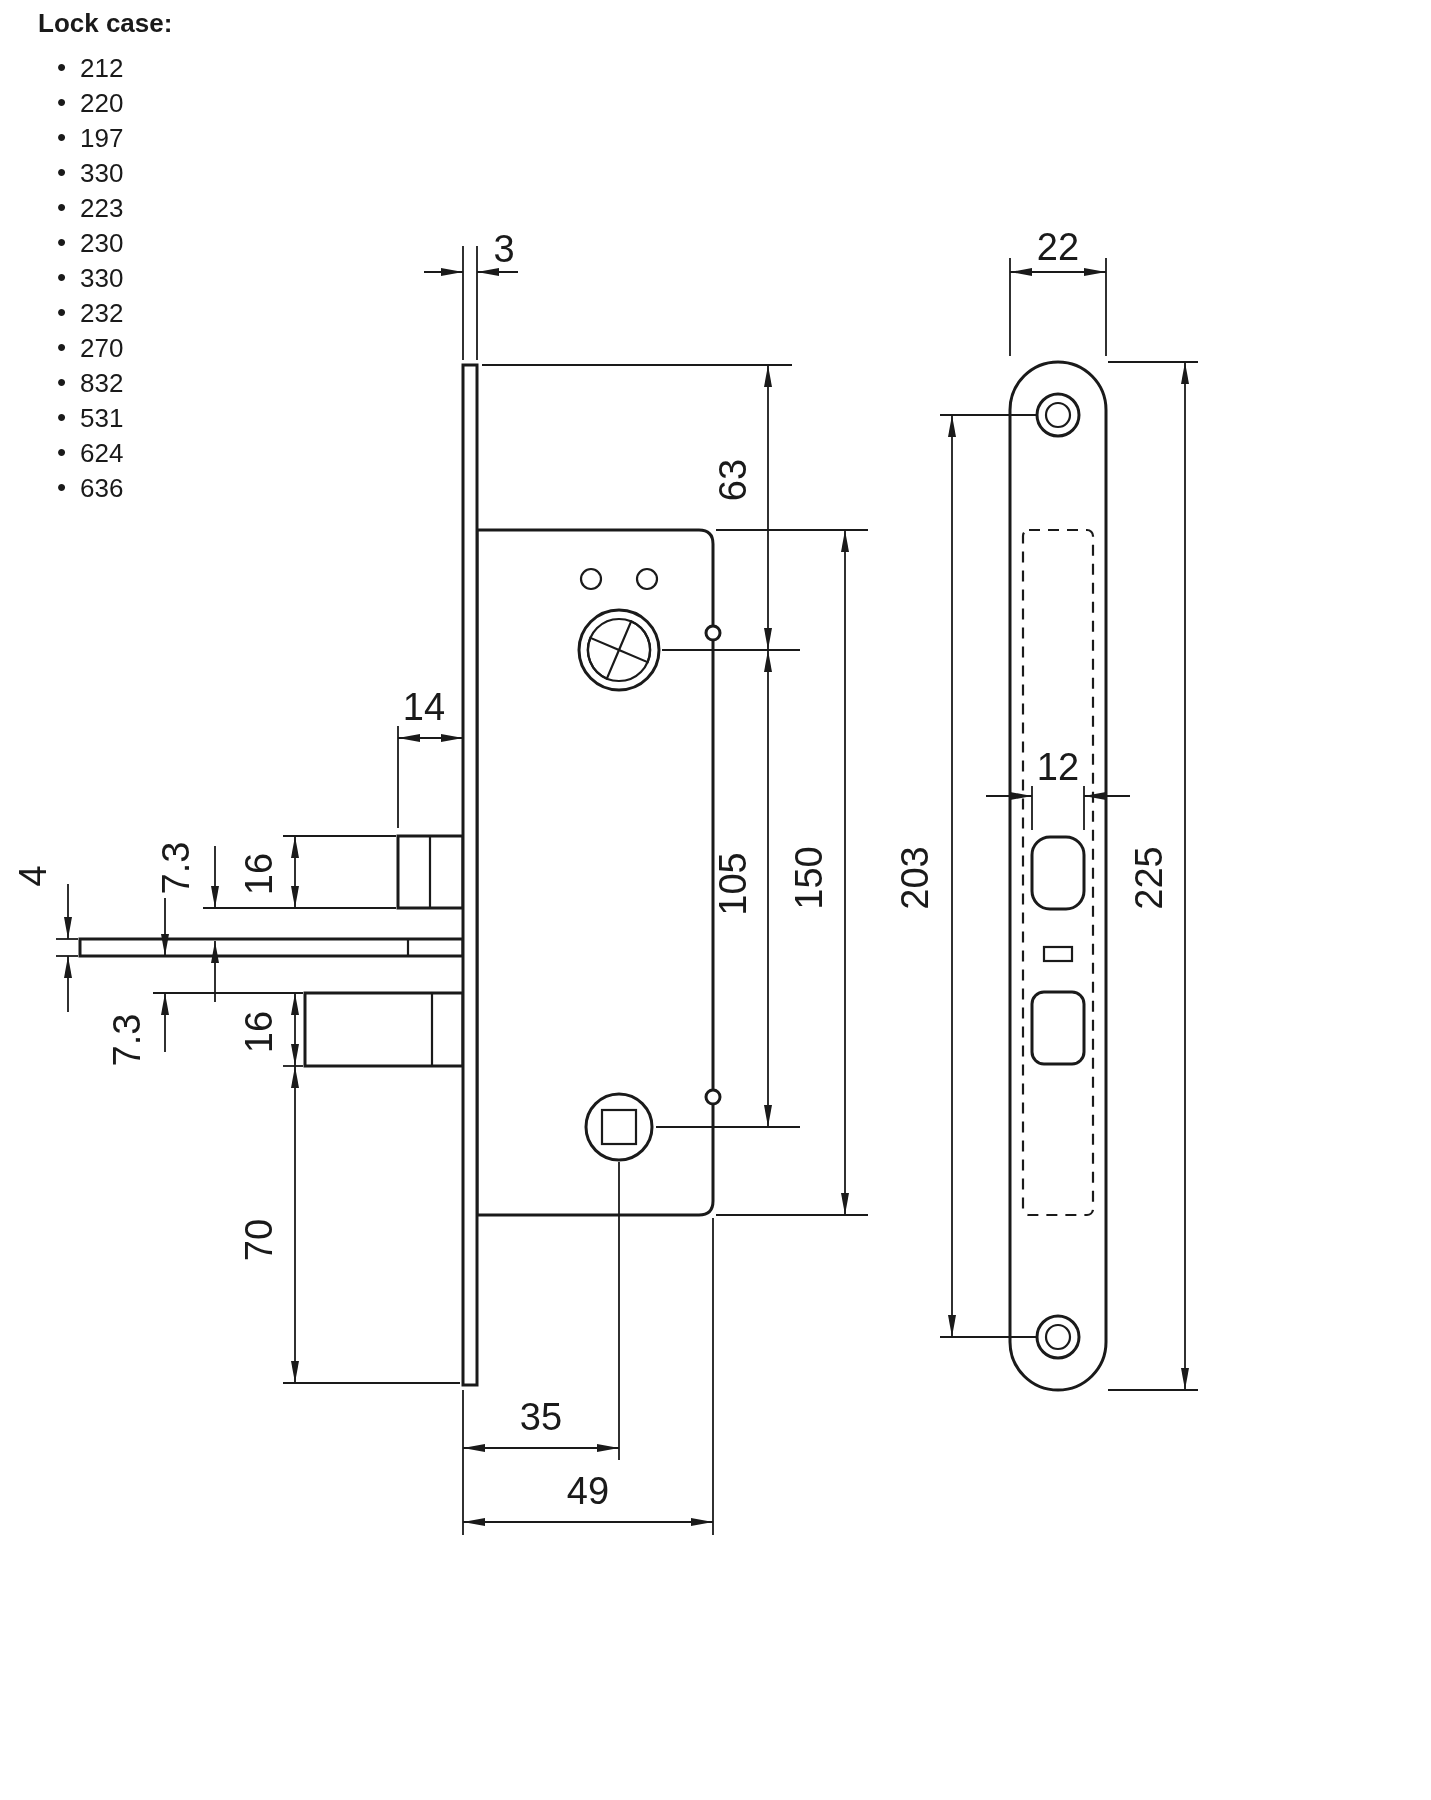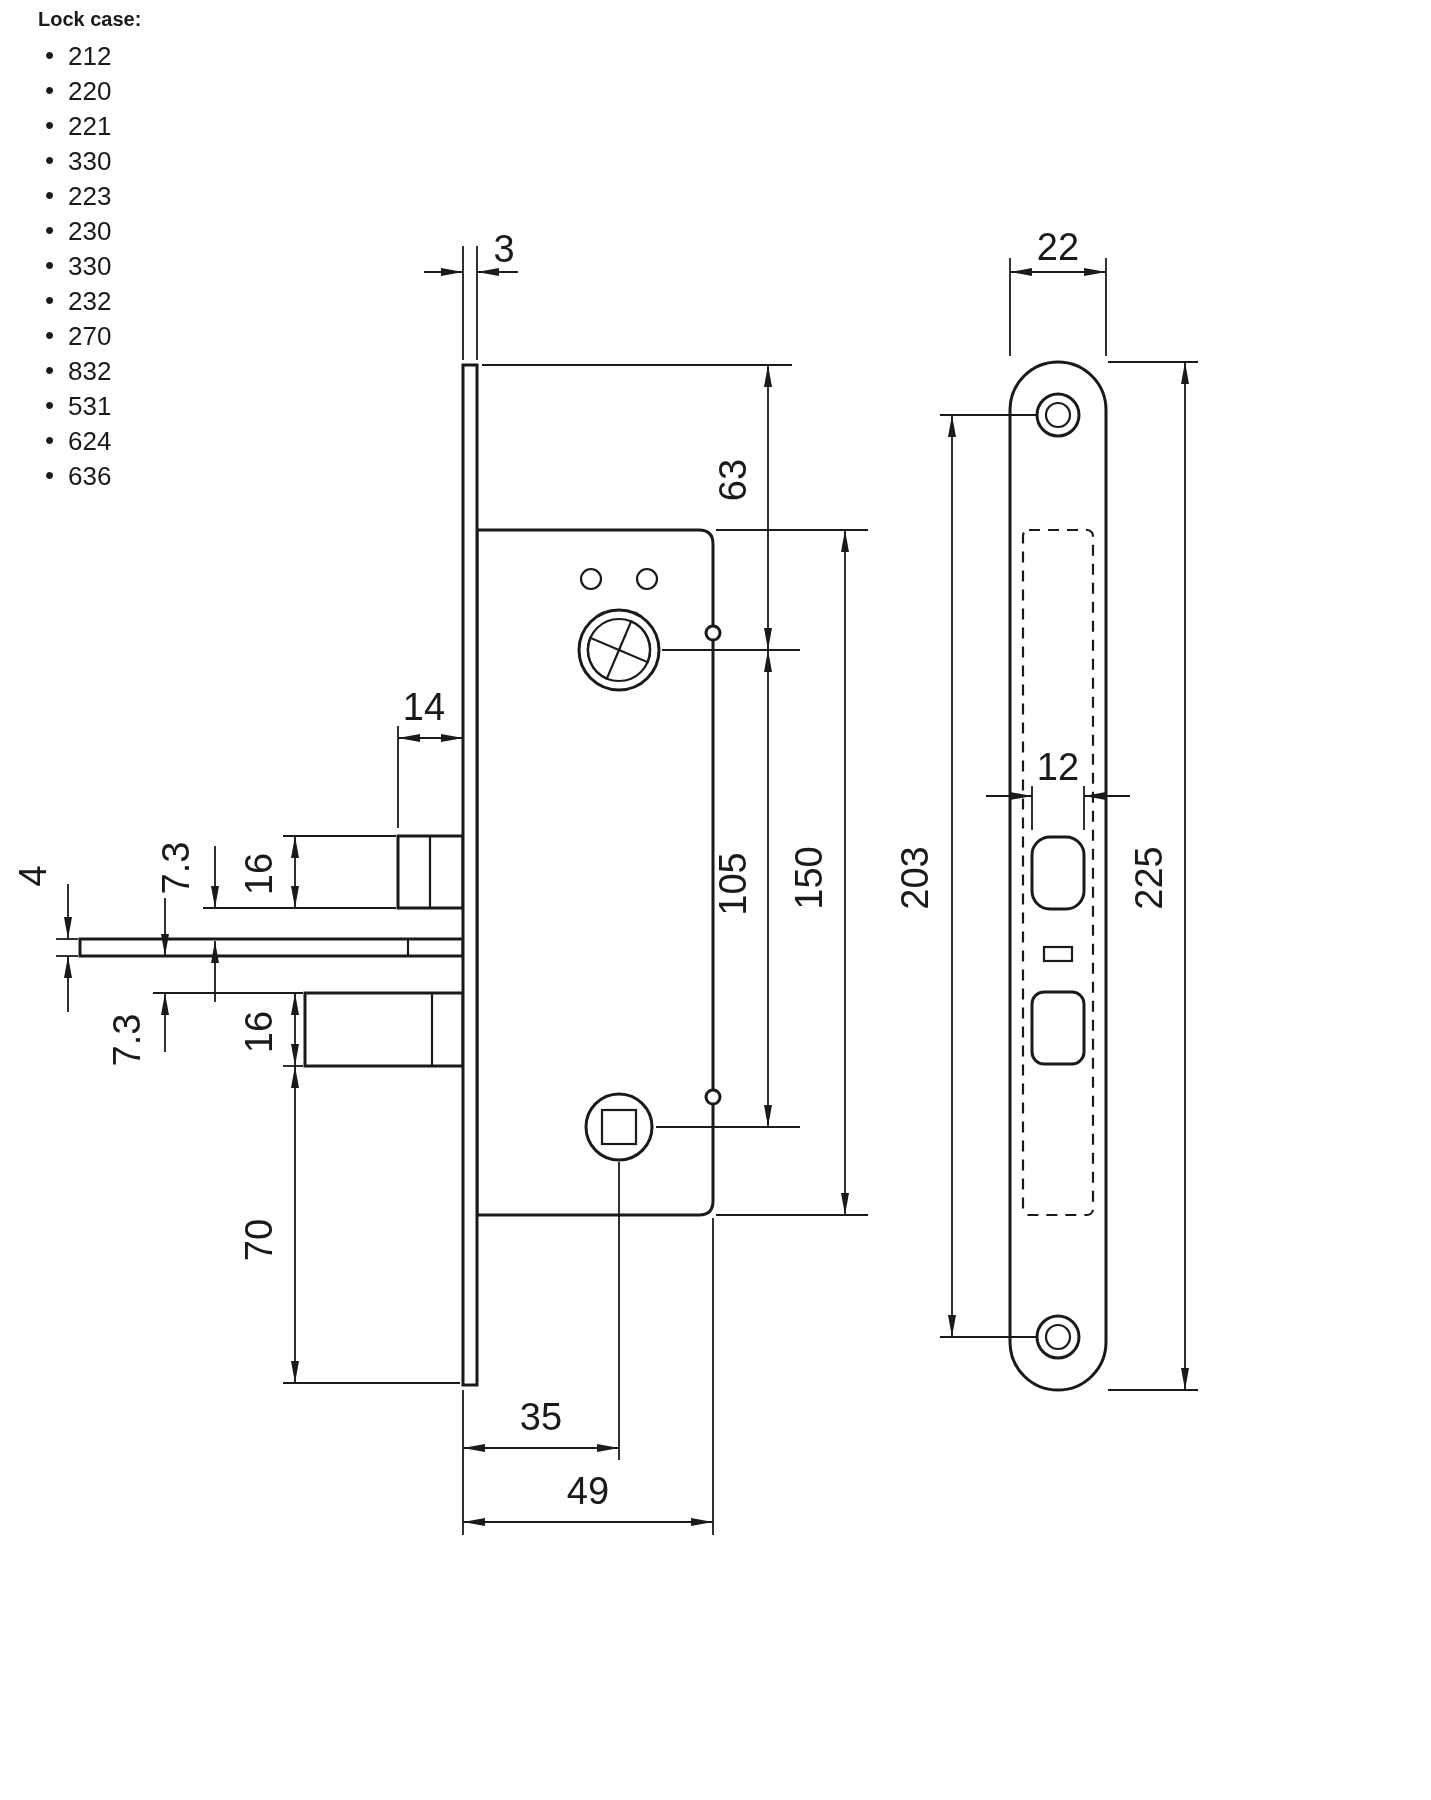--- a/index.html
+++ b/index.html
@@ -1,41 +1,41 @@
 <!DOCTYPE html>
 <html><head>
 <meta charset="utf-8">
 <style>
   html,body { margin:0; padding:0; }
   body {
     width:1431px; height:1800px; background:#ffffff; position:relative;
     font-family:"Liberation Sans", sans-serif; color:#1a1a1a;
   }
   .lock-list { position:absolute; left:38px; top:8px; }
-  .list-title { font-weight:bold; font-size:20px; margin:0 0 8px 0; }
-  .lock-list ul { list-style:none; margin:0; padding:0; }
+  .list-title { font-weight:bold; font-size:26px; margin:0 0 8px 0; }
+  .lock-list ul { list-style:none; margin:12px; padding:0; }
   .lock-list li { font-size:26px; line-height:35px; padding-left:30px; position:relative; }
   .lock-list li::before { content:"\2022"; position:absolute; left:7px; top:-1px; font-size:26px; }
   svg { position:absolute; left:0; top:0; }
   .objf { fill:#ffffff; stroke:#1a1a1a; stroke-width:3; }
   .obj  { fill:none; stroke:#1a1a1a; stroke-width:3; }
   .obj2 { fill:none; stroke:#1a1a1a; stroke-width:2.2; }
   .dim  { fill:none; stroke:#1a1a1a; stroke-width:1.8; }
   .dash { fill:none; stroke:#1a1a1a; stroke-width:2.2; stroke-dasharray:11 8; }
   text.dimlabel { font-family:"Liberation Sans", sans-serif; font-size:38px; fill:#1a1a1a; text-anchor:middle; }
 </style>
 </head>
 <body>
 
 <div class="lock-list">
   <div class="list-title">Lock case:</div>
   <ul>
     <li>212</li>
     <li>220</li>
-    <li>221</li>
+    <li>197</li>
     <li>330</li>
     <li>223</li>
     <li>230</li>
     <li>330</li>
     <li>232</li>
     <li>270</li>
     <li>832</li>
     <li>531</li>
     <li>624</li>
     <li>636</li>

